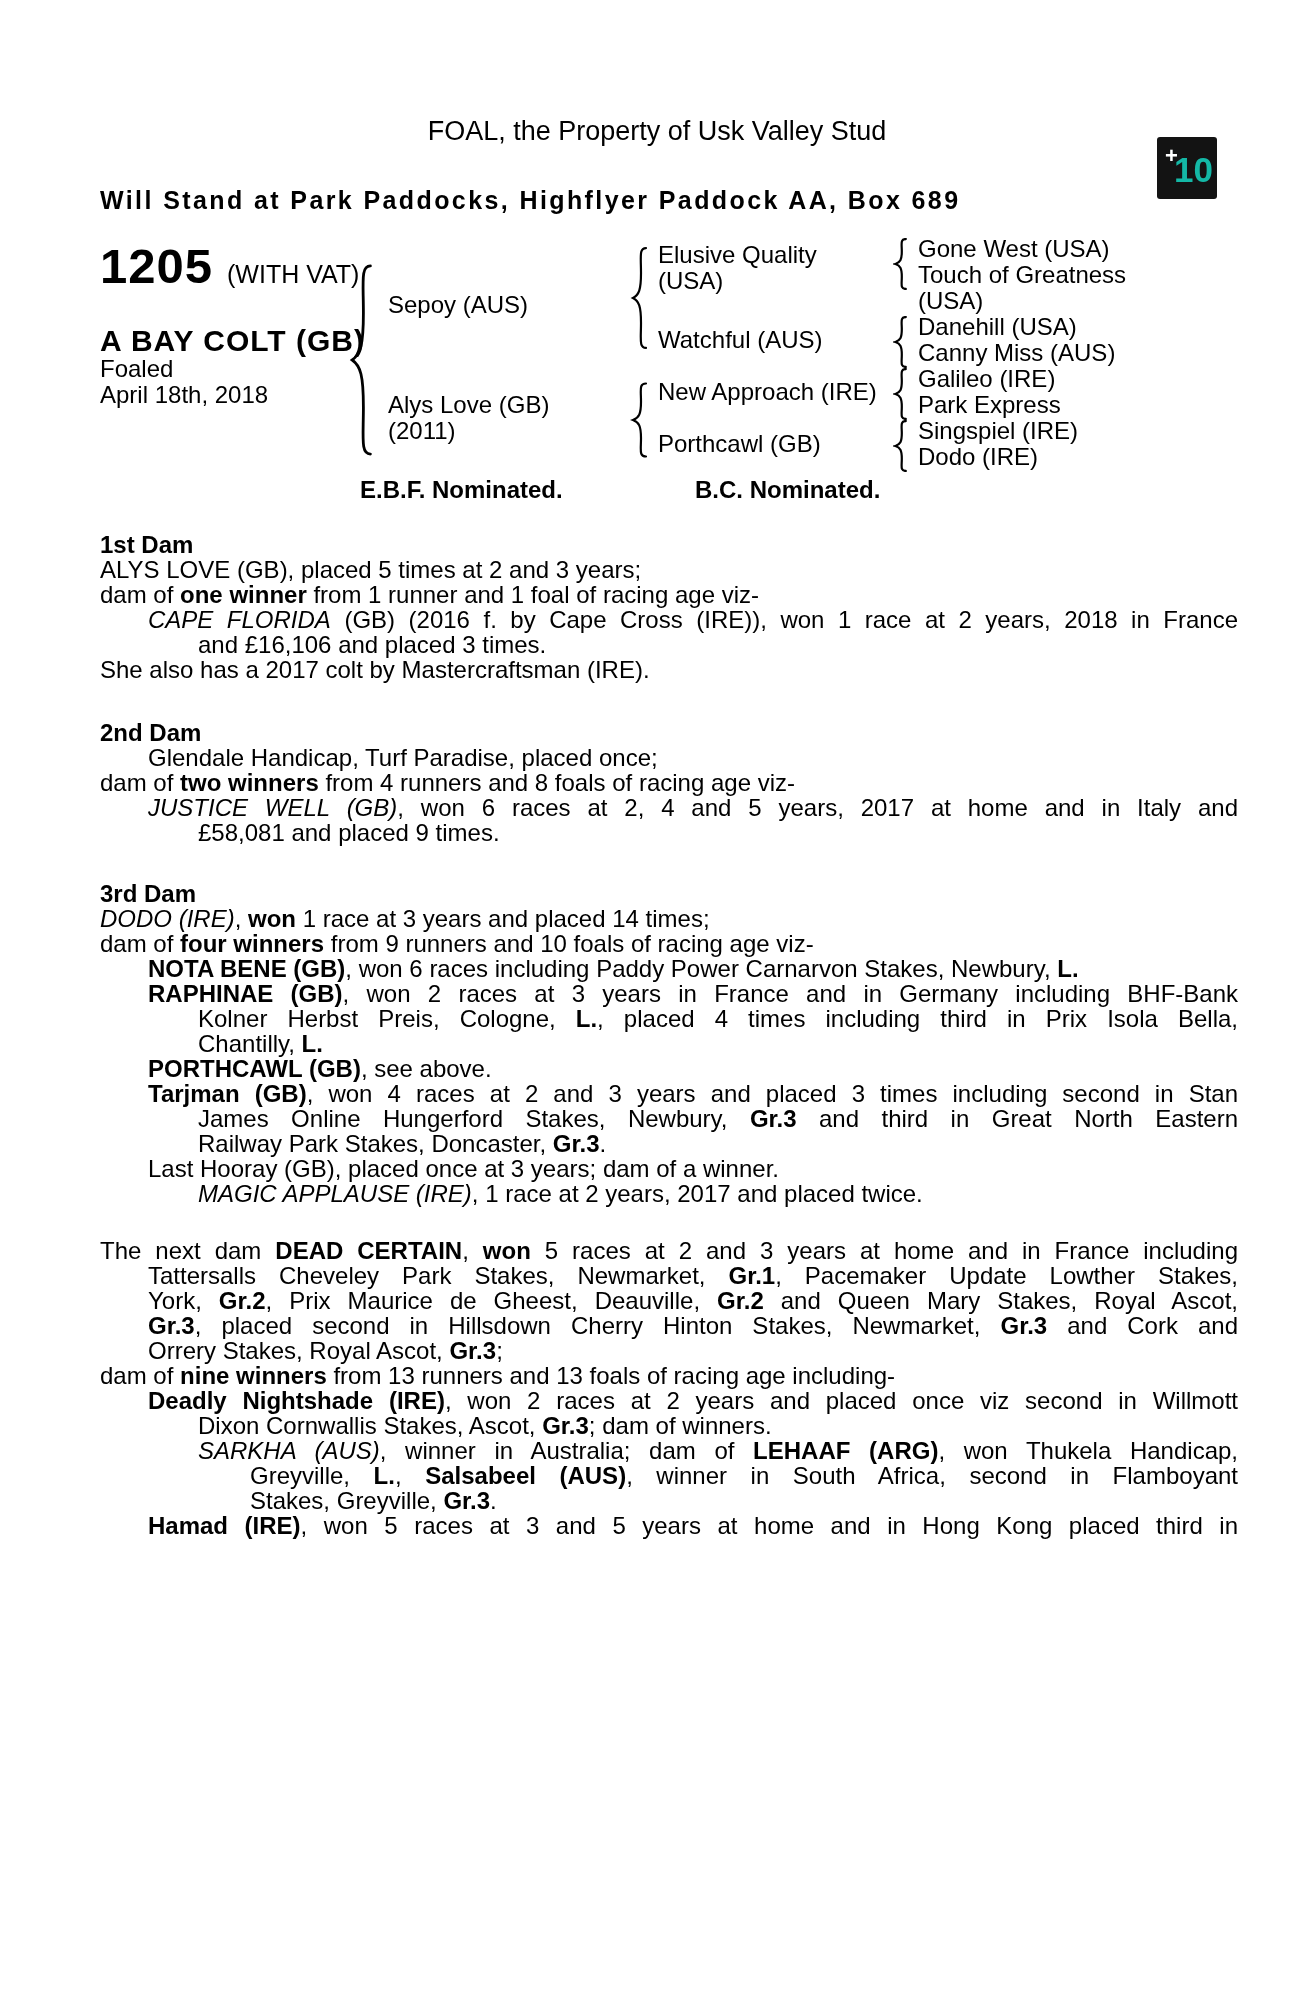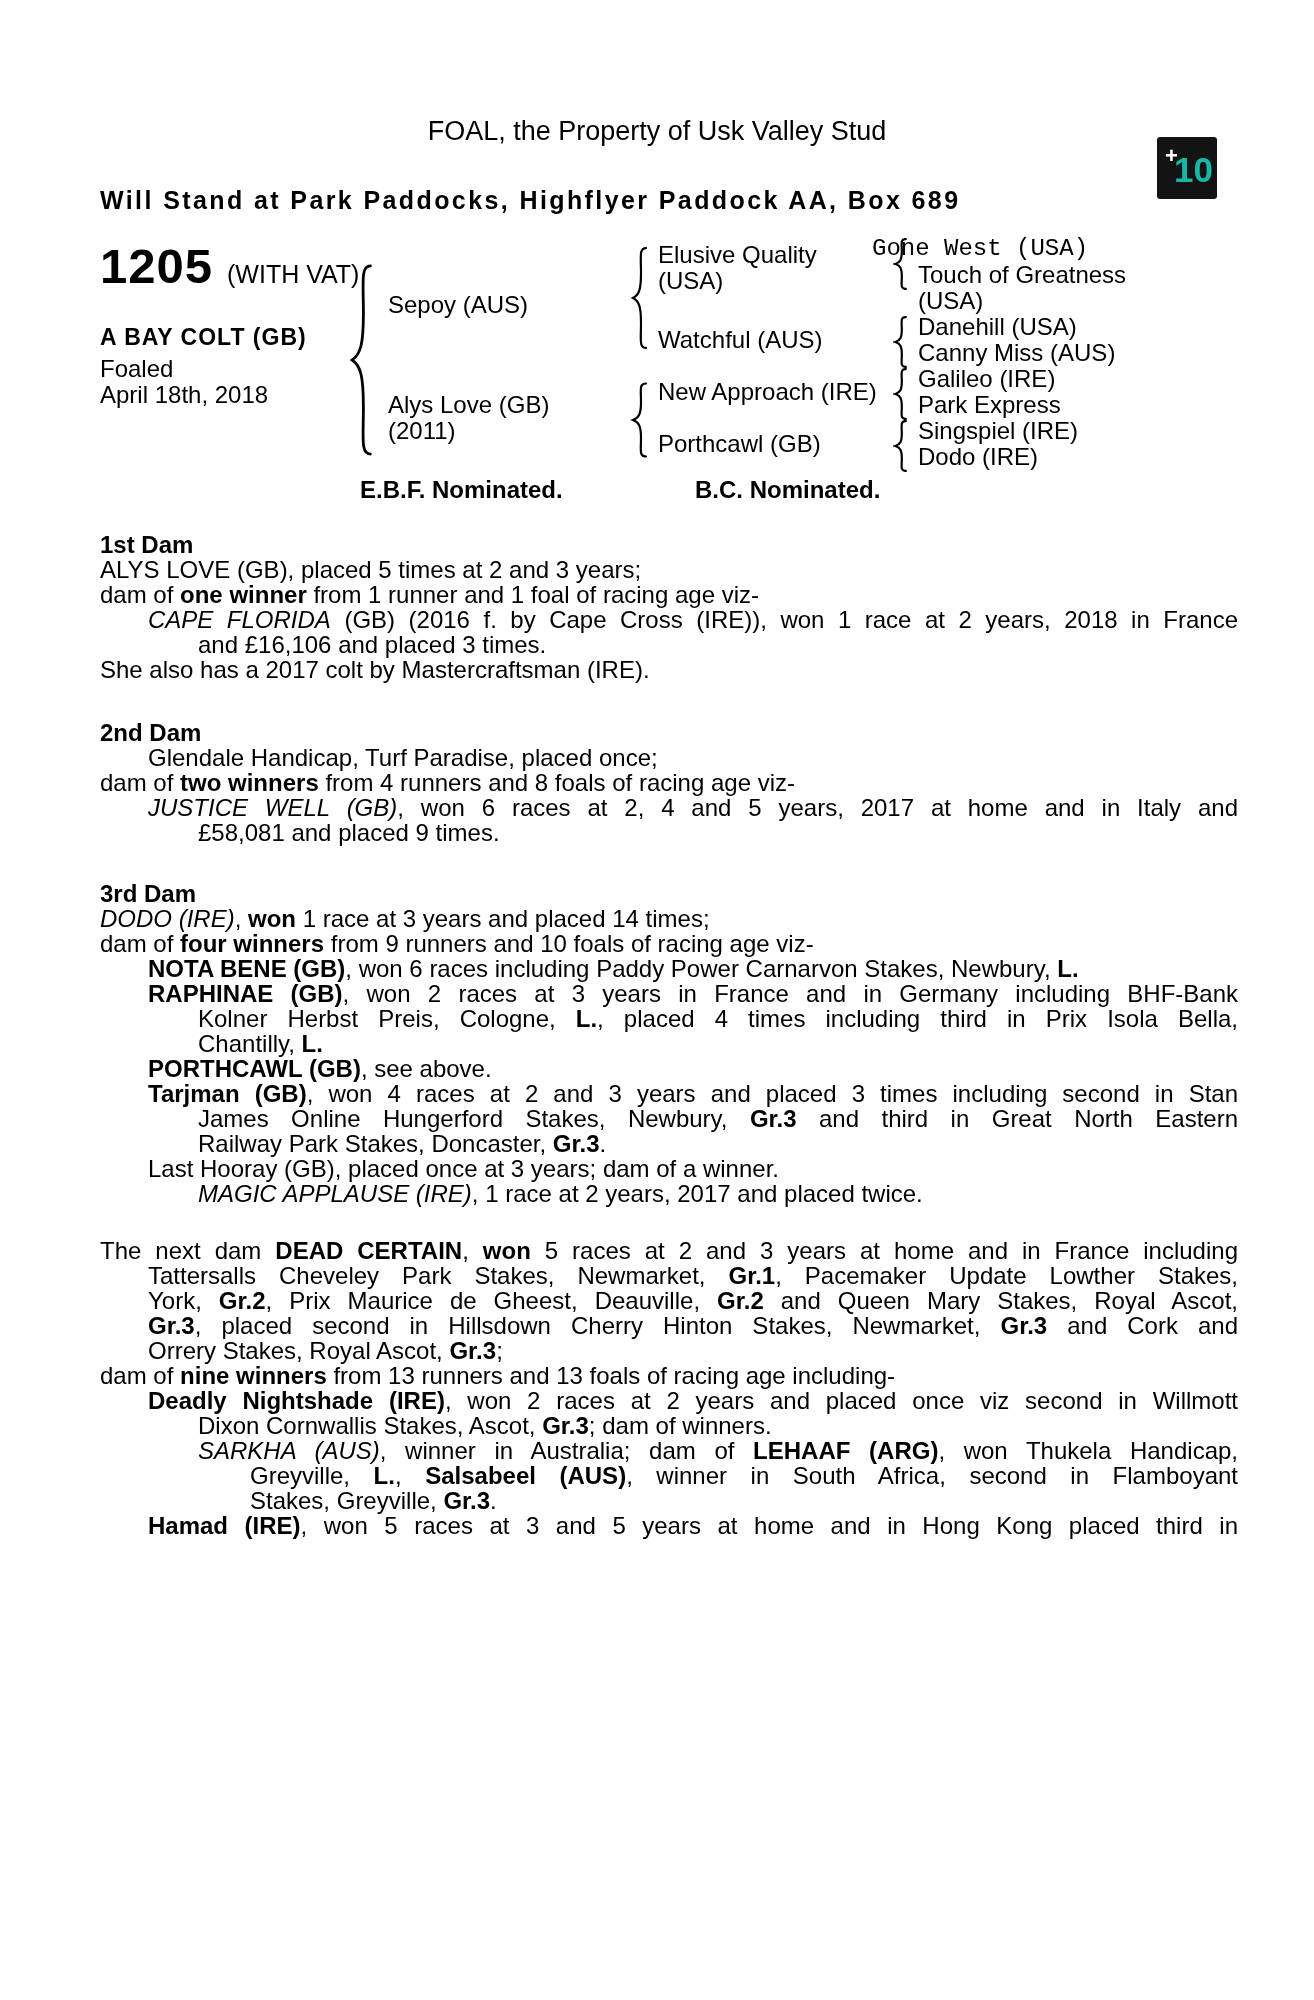--- a/index.html
+++ b/index.html
@@ -37,21 +37,21 @@
   }
   .badge .num{
     position:absolute;left:17px;top:13px;
     color:#14b8a6;font-size:35px;font-weight:bold;
   }
 
   
   .lot-row{top:242px;left:100px;display:flex;align-items:baseline;}
   .lot-number{font-size:49px;font-weight:bold;letter-spacing:1px;line-height:1;}
   .vat-note{font-size:25px;margin-left:14px;text-align:right;}
-  .horse-desc{top:324px;left:100px;font-size:23px;font-weight:bold;letter-spacing:1px;}
+  .horse-desc{top:324px;left:100px;font-size:30px;font-weight:bold;letter-spacing:1px;}
   .foaled-label{top:355px;left:100px;font-size:24px;}
   .foaled-date{top:381px;left:100px;font-size:24px;}
 
   
   .ped{font-size:24px;line-height:25px;white-space:nowrap;}
   .brace{position:absolute;}
   .brace path{fill:none;stroke:#000;stroke-width:2.2;stroke-linecap:round;}
   .brace.lg path{stroke-width:2.8;}
   .nom{font-size:24px;font-weight:bold;}
 
@@ -117,21 +117,21 @@
   <div class="abs ped" style="left:388px;top:292px;">Sepoy (AUS)</div>
   <div class="abs ped" style="left:388px;top:392px;">Alys Love (GB)</div>
   <div class="abs ped" style="left:388px;top:418px;">(2011)</div>
 
   <div class="abs ped" style="left:658px;top:242px;">Elusive Quality</div>
   <div class="abs ped" style="left:658px;top:268px;">(USA)</div>
   <div class="abs ped" style="left:658px;top:327px;">Watchful (AUS)</div>
   <div class="abs ped" style="left:658px;top:379px;">New Approach (IRE)</div>
   <div class="abs ped" style="left:658px;top:431px;">Porthcawl (GB)</div>
 
-  <div class="abs ped" style="left:872px;top:236px;font-family:Liberation Mono, monospace;">Gone West (USA)</div>
+  <div class="abs ped" style="left:918px;top:236px;">Gone West (USA)</div>
   <div class="abs ped" style="left:918px;top:262px;">Touch of Greatness</div>
   <div class="abs ped" style="left:918px;top:288px;">(USA)</div>
   <div class="abs ped" style="left:918px;top:314px;">Danehill (USA)</div>
   <div class="abs ped" style="left:918px;top:340px;">Canny Miss (AUS)</div>
   <div class="abs ped" style="left:918px;top:366px;">Galileo (IRE)</div>
   <div class="abs ped" style="left:918px;top:392px;">Park Express</div>
   <div class="abs ped" style="left:918px;top:418px;">Singspiel (IRE)</div>
   <div class="abs ped" style="left:918px;top:444px;">Dodo (IRE)</div>
 
   <div class="abs nom" style="left:360px;top:476px;">E.B.F. Nominated.</div>

